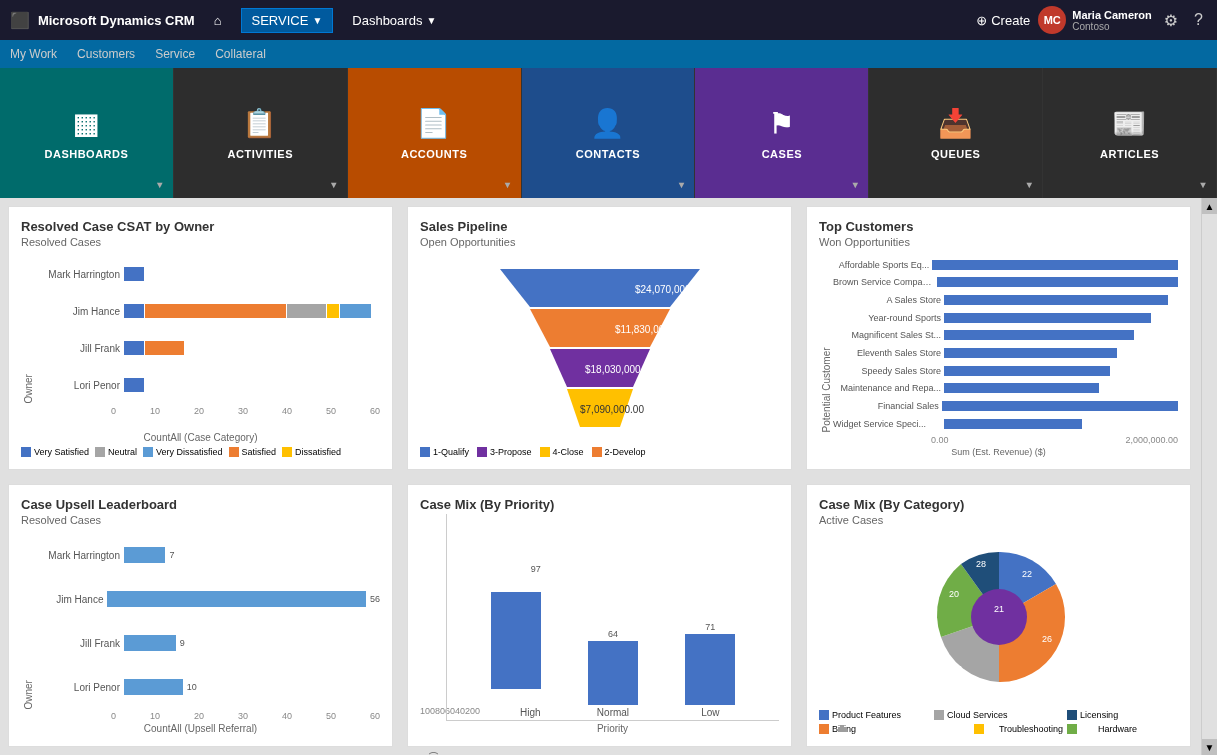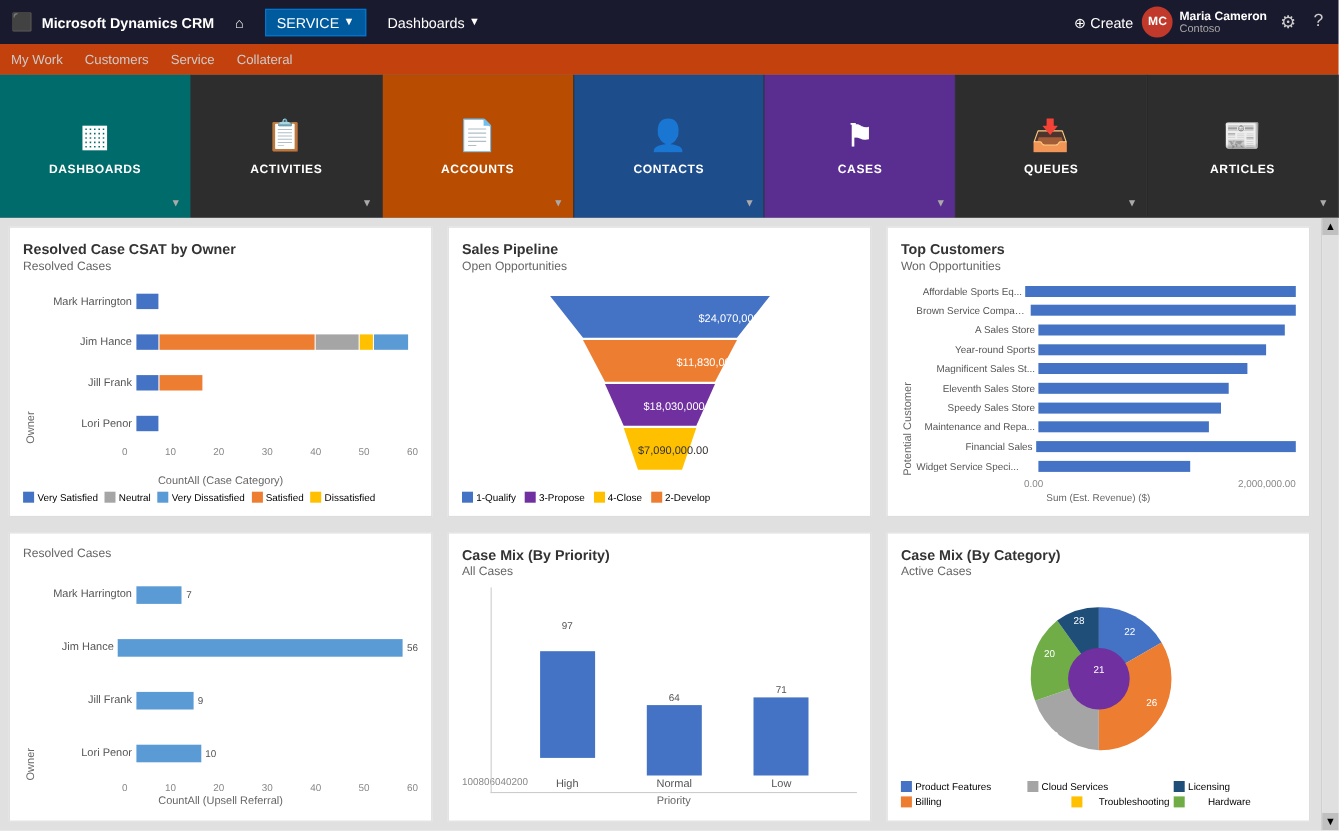--- a/index.html
+++ b/index.html
@@ -20,21 +20,21 @@
     }
     .nav-btn.active { background: #005a9e; border-color: #0078d4; }
     .nav-btn .caret { font-size: 10px; }
     .nav-spacer { flex: 1; }
     .nav-create { display: flex; align-items: center; gap: 4px; color: #fff; cursor: pointer; font-size: 13px; }
     .nav-user { display: flex; align-items: center; gap: 6px; font-size: 12px; }
     .nav-user .avatar { width: 28px; height: 28px; border-radius: 50%; background: #c0392b; display: flex; align-items: center; justify-content: center; color: #fff; font-weight: bold; font-size: 11px; }
     .nav-icon { color: #ccc; font-size: 16px; cursor: pointer; padding: 0 4px; }
 
     
-    .sub-nav { background: #c2410c; height: 28px; display: flex; align-items: center; padding: 0 10px; gap: 20px; }
+    .sub-nav { background: #0369a1; height: 28px; display: flex; align-items: center; padding: 0 10px; gap: 20px; }
     .sub-nav-item { color: #ccc; font-size: 12px; cursor: pointer; }
 
     
     .tile-nav { display: flex; background: #1a1a1a; height: 130px; }
     .tile {
       flex: 1; display: flex; flex-direction: column; align-items: center; justify-content: center;
       border-right: 1px solid #333; cursor: pointer; position: relative;
       color: #fff; font-size: 11px; font-weight: 600; text-transform: uppercase;
       letter-spacing: 0.5px; padding: 10px;
     }
@@ -294,20 +294,21 @@
         </div>
       </div>
       <div style="display:flex;justify-content:space-between;font-size:9px;color:#888;margin-left:112px;margin-top:2px;">
         <span>0.00</span>
           <span>2,000,000.00</span>
       </div>
       <div style="font-size:9px;color:#666;text-align:center;margin-top:2px;">Sum (Est. Revenue) ($)</div>
     </div>
 
     <div class="chart-card">
+      <div class="chart-title">Case Upsell Leaderboard</div>
       <div class="chart-subtitle">Resolved Cases</div>
       <div style="flex:1;display:flex;">
         <div style="writing-mode:vertical-rl;transform:rotate(180deg);font-size:10px;color:#666;display:flex;align-items:center;width:14px;">Owner</div>
         <div style="flex:1;display:flex;flex-direction:column;justify-content:space-around;">
           <div style="display:flex;align-items:center;gap:4px;">
             <div style="width:85px;text-align:right;font-size:10px;color:#555;">Mark Harrington</div>
             <div style="height:16px;background:#5b9bd5;width:12%;"></div>
             <span style="font-size:9px;color:#555;">7</span>
           </div>
           <div style="display:flex;align-items:center;gap:4px;">
@@ -334,36 +335,35 @@
           <span>30</span>
           <span>40</span>
           <span>50</span>
           <span>60</span>
       </div>
       <div style="font-size:10px;color:#666;text-align:center;margin-top:2px;">CountAll (Upsell Referral)</div>
     </div>
 
     <div class="chart-card">
       <div class="chart-title">Case Mix (By Priority)</div>
-      <div class="chart-subtitle">All Cases</div>
       <div style="flex:1;display:flex;gap:4px;">
 
         <div style="display:flex;flex-direction:row;justify-content:space-between;align-items:flex-end;font-size:9px;color:#888;width:22px;padding-bottom:18px;">
           <span>100</span>
             <span>80</span>
             <span>60</span>
             <span>40</span>
             <span>20</span>
             <span>0</span>
         </div>
         <div style="display:flex;flex-direction:column;flex:1;">
           <div style="writing-mode:vertical-rl;transform:rotate(180deg);font-size:9px;color:#666;text-align:center;position:absolute;margin-left:-18px;height:100%;">CountAll (Case Title)</div>
 
           <div style="flex:1;display:flex;align-items:flex-end;justify-content:space-around;border-left:1px solid #ccc;border-bottom:1px solid #ccc;padding:0 20px 2px;">
-            <div style="display:flex;flex-direction:column;align-items:center;gap:18px;">
+            <div style="display:flex;flex-direction:column;align-items:flex-end;gap:18px;">
               <span style="font-size:9px;color:#555;">97</span>
               <div style="background:#4472c4;width:50px;height:97px;"></div>
               <span style="font-size:10px;color:#555;">High</span>
             </div>
             <div style="display:flex;flex-direction:column;align-items:center;gap:2px;">
               <span style="font-size:9px;color:#555;">64</span>
               <div style="background:#4472c4;width:50px;height:64px;"></div>
               <span style="font-size:10px;color:#555;">Normal</span>
             </div>
             <div style="display:flex;flex-direction:column;align-items:center;gap:2px;">

